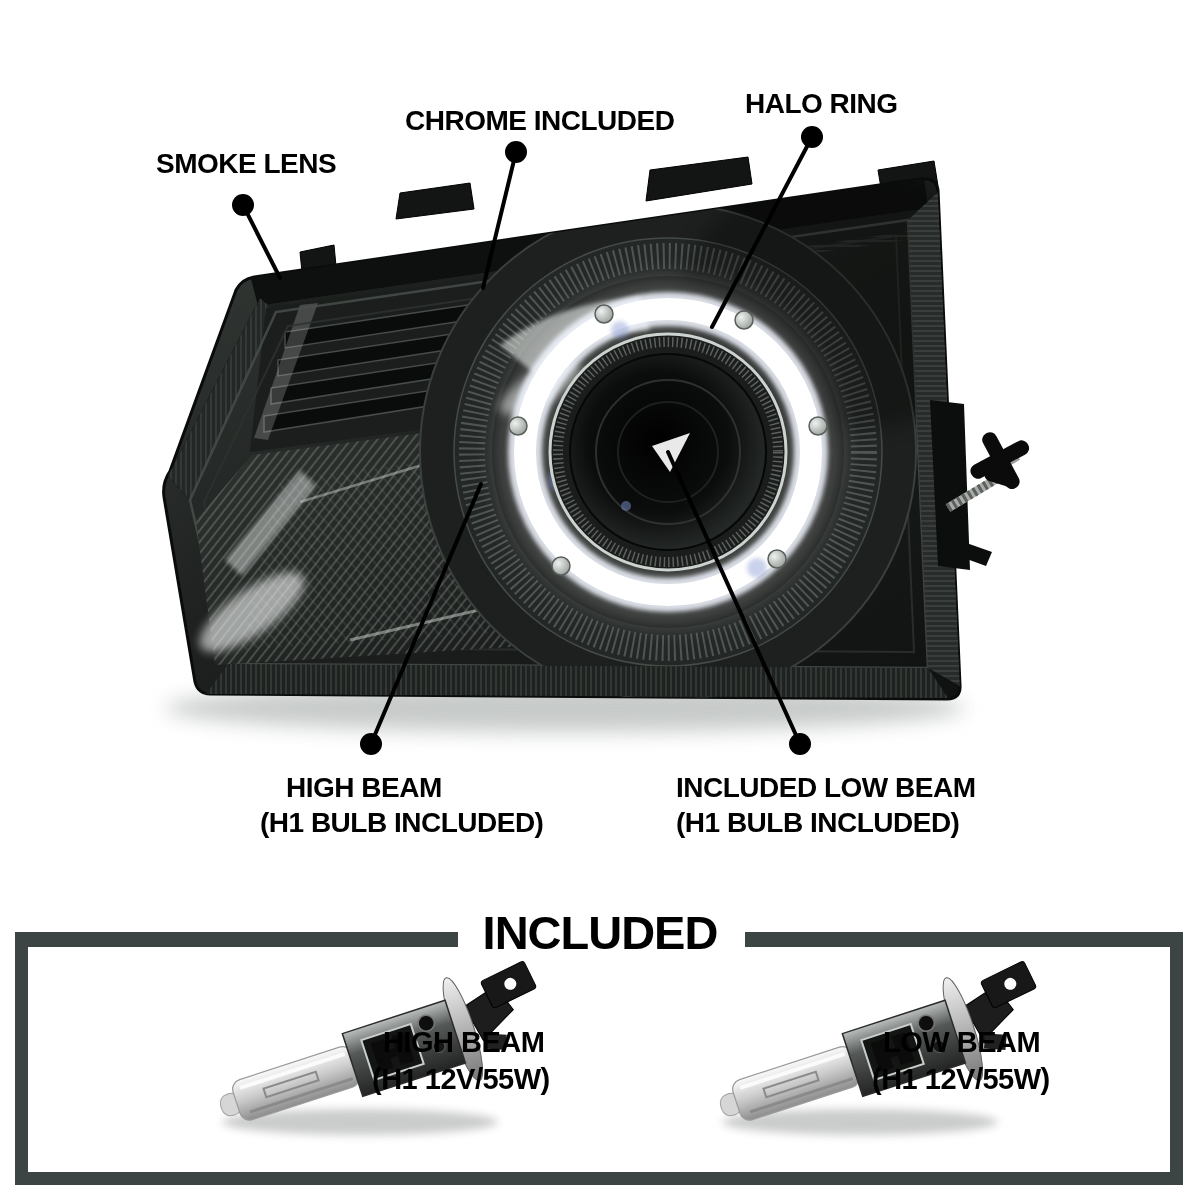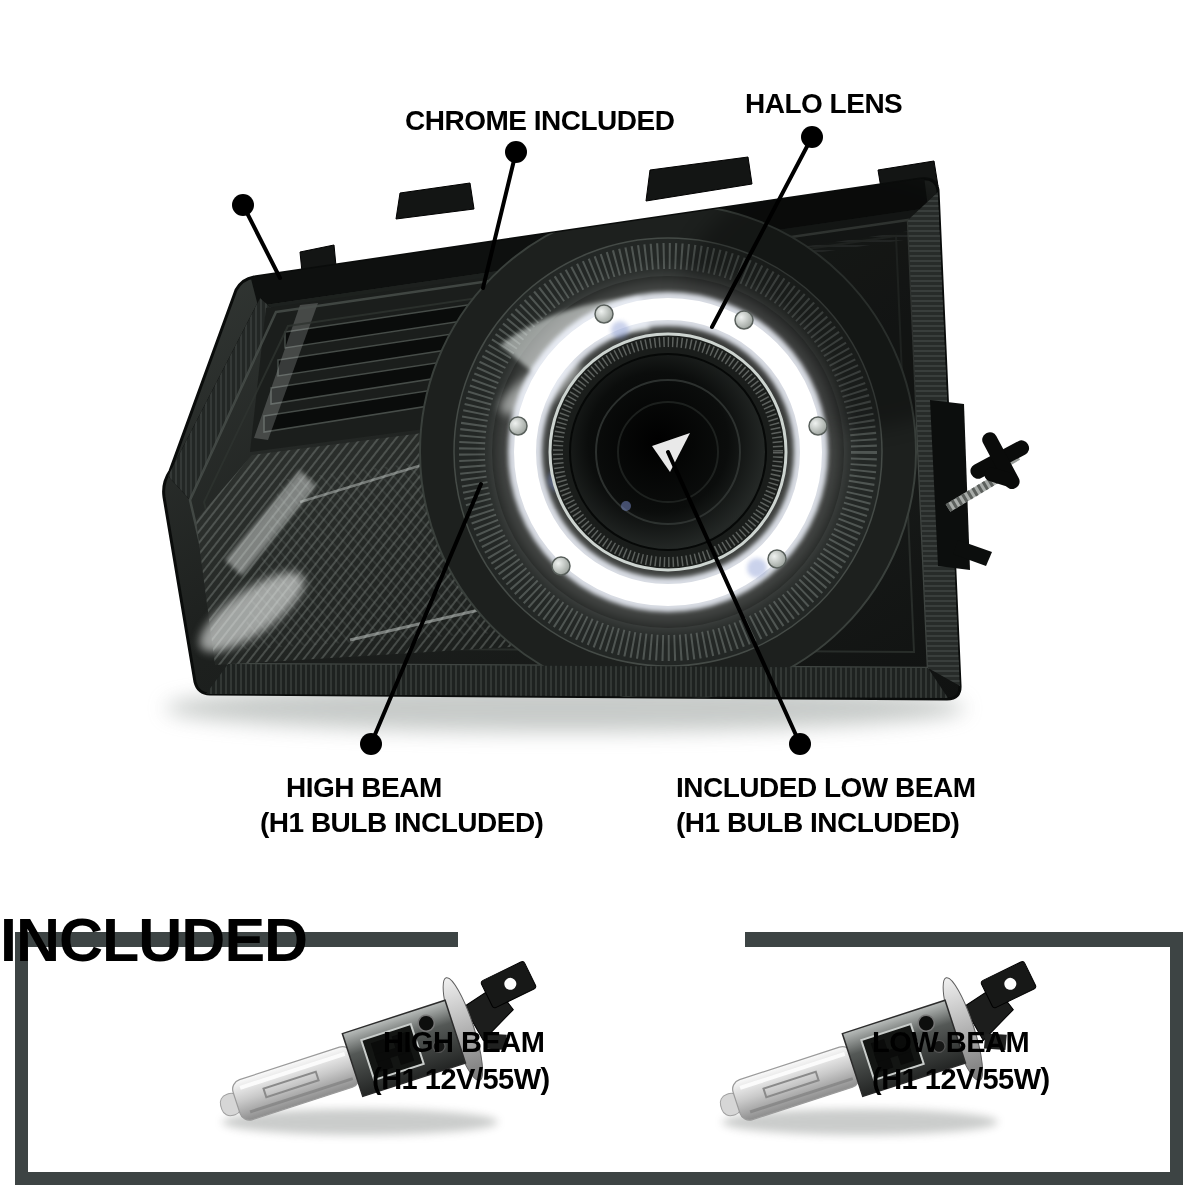--- a/index.html
+++ b/index.html
@@ -16,22 +16,22 @@
     color:#000;white-space:nowrap;line-height:37px;
   }
   #included-box{
     position:absolute;left:15px;top:932px;width:1168px;height:253px;
     border:13px solid #3d4444;border-top:none;box-sizing:border-box;background:#ffffff;
   }
   .included-bar{position:absolute;top:932px;height:15px;background:#3d4444;}
   #included-bar-left{left:15px;width:443px;}
   #included-bar-right{left:745px;width:438px;}
   #included-title{
-    position:absolute;left:0;right:0;top:905px;
-    font-size:61px;font-weight:700;letter-spacing:-1px;color:#000;
+    position:absolute;left:0;right:0;top:905px;text-align:center;
+    font-size:47px;font-weight:700;letter-spacing:-1px;color:#000;
   }
   svg{position:absolute;left:0;display:block;}
 </style>
 </head>
 <body>
 
 <div id="stage">
 
   <svg style="top:0" width="1200" height="900" viewBox="0 0 1200 900">
     <defs>
@@ -198,24 +198,25 @@
     </g>
     <g fill="#000000">
       <circle cx="243" cy="205" r="11"></circle>
       <circle cx="516" cy="152" r="11"></circle>
       <circle cx="812" cy="137" r="11"></circle>
       <circle cx="371" cy="744" r="11"></circle>
       <circle cx="800" cy="744" r="11"></circle>
     </g>
   </svg>
 
+  <div class="callout-label" style="left:156px;top:146px">SMOKE LENS</div>
 
   <div class="callout-label" style="left:405px;top:103px">CHROME INCLUDED</div>
 
-  <div class="callout-label" style="left:745px;top:86px">HALO LENS</div>
+  <div class="callout-label" style="left:745px;top:86px">HALO RING</div>
 
   <div class="callout-label" style="left:260px;top:770px">
     <div style="margin-left:26px">HIGH BEAM</div>
     <div>(H1 BULB INCLUDED)</div>
   </div>
 
   <div class="callout-label" style="left:676px;top:770px">
     <div>INCLUDED LOW BEAM</div>
     <div>(H1 BULB INCLUDED)</div>
   </div>
@@ -278,17 +279,17 @@
       <use href="#bulb"></use>
     </g>
   </svg>
 
   <div class="bulb-label" style="left:372px;top:1024px">
     <div style="margin-left:11px">HIGH BEAM</div>
     <div>(H1 12V/55W)</div>
   </div>
 
   <div class="bulb-label" style="left:872px;top:1024px">
-    <div style="">LOW BEAM</div>
+    <div style="margin-left:11px">LOW BEAM</div>
     <div>(H1 12V/55W)</div>
   </div>
 
 </div>
 
 </body></html>

